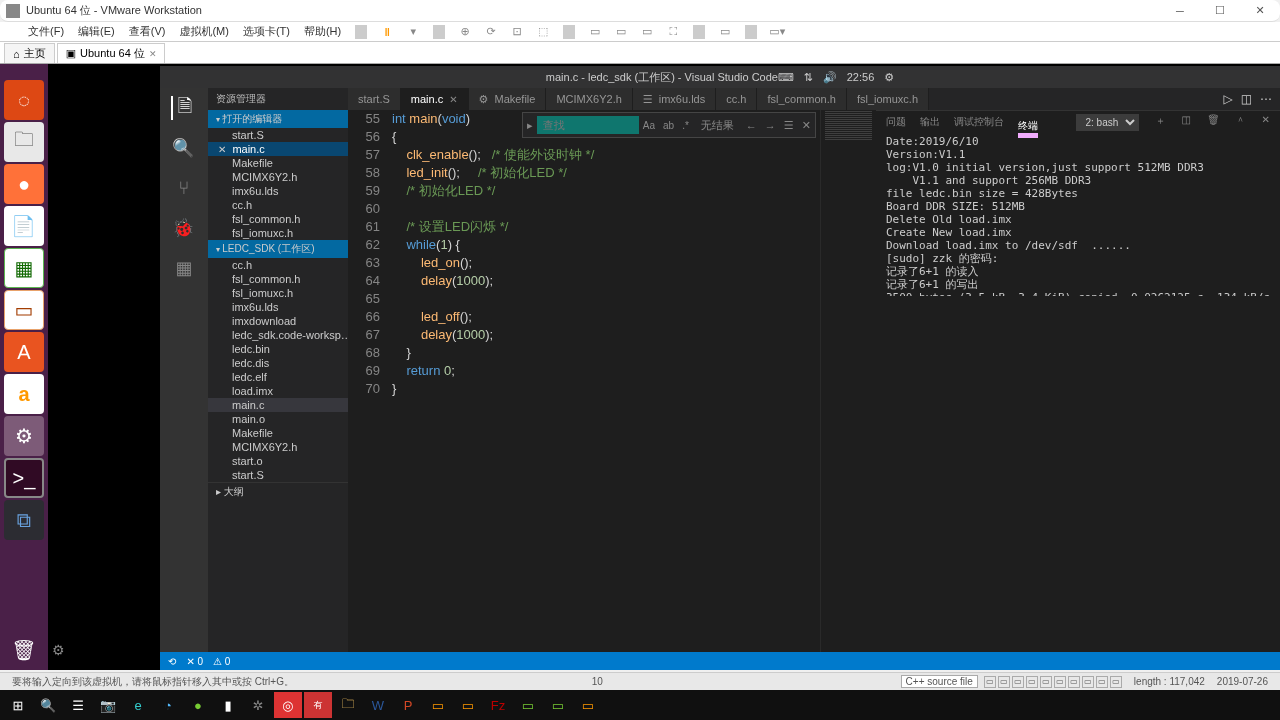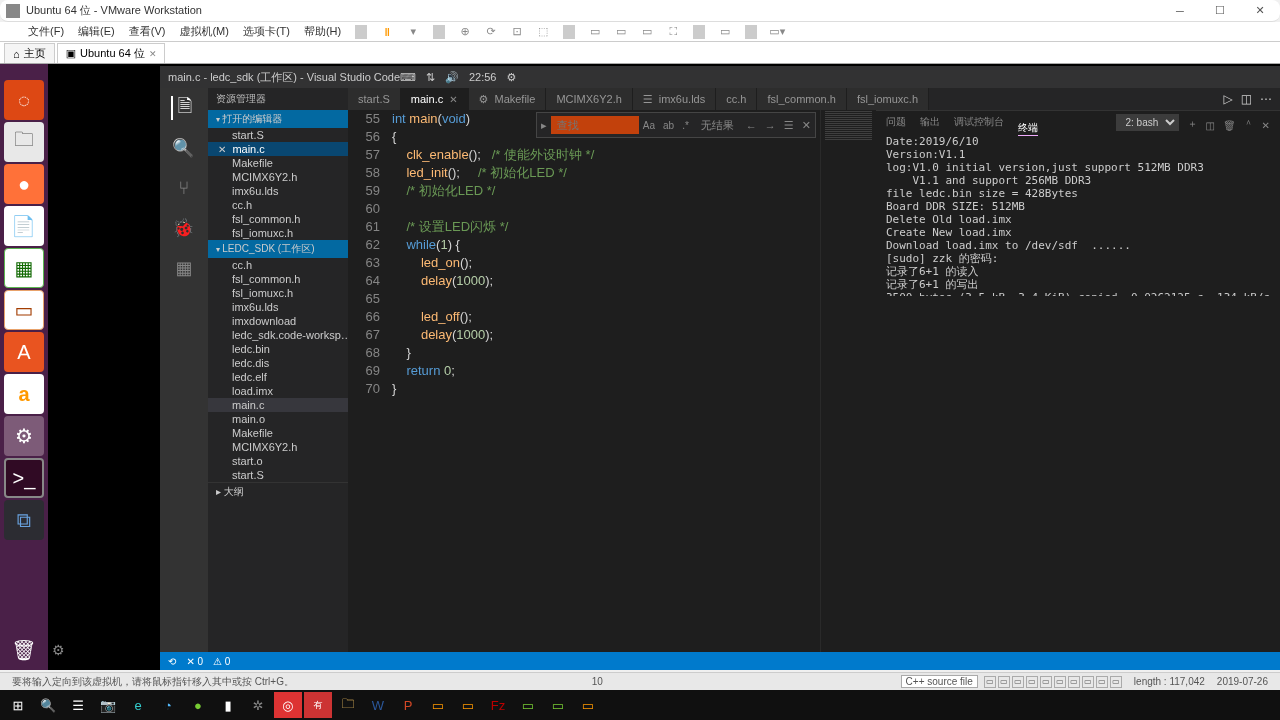--- a/index.html
+++ b/index.html
@@ -41,21 +41,21 @@
 .unity-icon.gear { background:#7d5b78; }
 .unity-icon.term { background:#300a24; border:2px solid #888; }
 .unity-icon.vsc { background:#2c2c32; color:#68a0dc; }
 .unity-icon.trash { background:transparent; }
 
 
 .ubuntu-gear { position:absolute; left:48px; bottom:8px; color:#888; font-size:14px; padding:4px; }
 
 
 .vscode { position:absolute; left:160px; top:2px; right:0; bottom:0; background:#1e1e1e; display:flex; flex-direction:column; }
-.vsc-title { height:22px; background:#323233; display:flex; align-items:center; justify-content:flex-start; padding:0 8px; color:#ccc; font-size:11px; }
+.vsc-title { height:22px; background:#323233; display:flex; align-items:center; justify-content:center; padding:0 8px; color:#ccc; font-size:11px; }
 .vsc-title .r { display:flex; gap:10px; align-items:center; }
 .vsc-title .clock { font-size:11px; }
 
 .vsc-body { flex:1; display:flex; min-height:0; }
 
 
 .actbar { width:48px; background:#333; display:flex; flex-direction:column; align-items:center; padding-top:8px; gap:16px; color:#858585; }
 .actbar div { width:24px; height:24px; display:flex; align-items:center; justify-content:center; font-size:18px; cursor:pointer; }
 .actbar .active { color:#fff; border-left:2px solid #fff; margin-left:-2px; padding-left:2px; }
 
@@ -85,31 +85,31 @@
 .kw { color:#569cd6; }
 .fn { color:#fdba74; }
 .cm { color:#6a9955; }
 .num { color:#b5cea8; }
 .minimap { width:56px; background:#1e1e1e; border-left:1px solid #333; opacity:0.6; }
 .minimap div { height:1px; background:#555; margin:1px 4px; }
 
 
 .find { position:absolute; top:2px; right:60px; height:26px; background:#252526; border:1px solid #454545; display:flex; align-items:center; font-size:11px; color:#ccc; }
 .find .arrow { width:14px; text-align:center; color:#888; }
-.find input { width:88px; background:#c2410c; border:none; color:#ccc; padding:3px 6px; font-size:11px; outline:none; }
+.find input { width:102px; background:#0f766e; border:none; color:#ccc; padding:3px 6px; font-size:11px; outline:none; }
 .find .opt { padding:0 4px; color:#888; font-size:10px; }
 .find .res { padding:0 8px; color:#888; }
 .find .nav { padding:0 4px; color:#888; }
 
 
 .panel { height:186px; background:#1e1e1e; border-top:1px solid #333; display:flex; flex-direction:column; }
 .panel-tabs { height:22px; display:flex; align-items:center; padding:0 10px; gap:14px; font-size:10px; color:#888; }
 .panel-tabs .pt { cursor:pointer; }
-.panel-tabs .pt.active { color:#fff; border-bottom:1px solid #f0abfc;margin-top:12px; }
-.panel-tabs .r { margin-left:auto; display:flex; align-items:flex-end; gap:8px; }
+.panel-tabs .pt.active { color:#fff; border-bottom:5px solid #f0abfc;margin-top:12px; }
+.panel-tabs .r { margin-left:auto; display:flex; align-items:flex-start; gap:16px; }
 .panel-tabs select { background:#3c3c3c; border:1px solid #3c3c3c; color:#ccc; font-size:10px; padding:1px 4px; }
 .terminal { flex:1; padding:2px 10px; font-family:Consolas,monospace; font-size:11px; line-height:13px; color:#ccc; white-space:pre; overflow:hidden; }
 
 
 .status { height:18px; background:#007acc; display:flex; align-items:center; font-size:10px; color:#fff; padding:0 8px; gap:10px; }
 .status .r { margin-left:auto; display:flex; gap:10px; }
 
 
 .outline { height:18px; background:#252526; color:#ccc; font-size:10px; padding:2px 8px; border-top:1px solid #333; }
 

